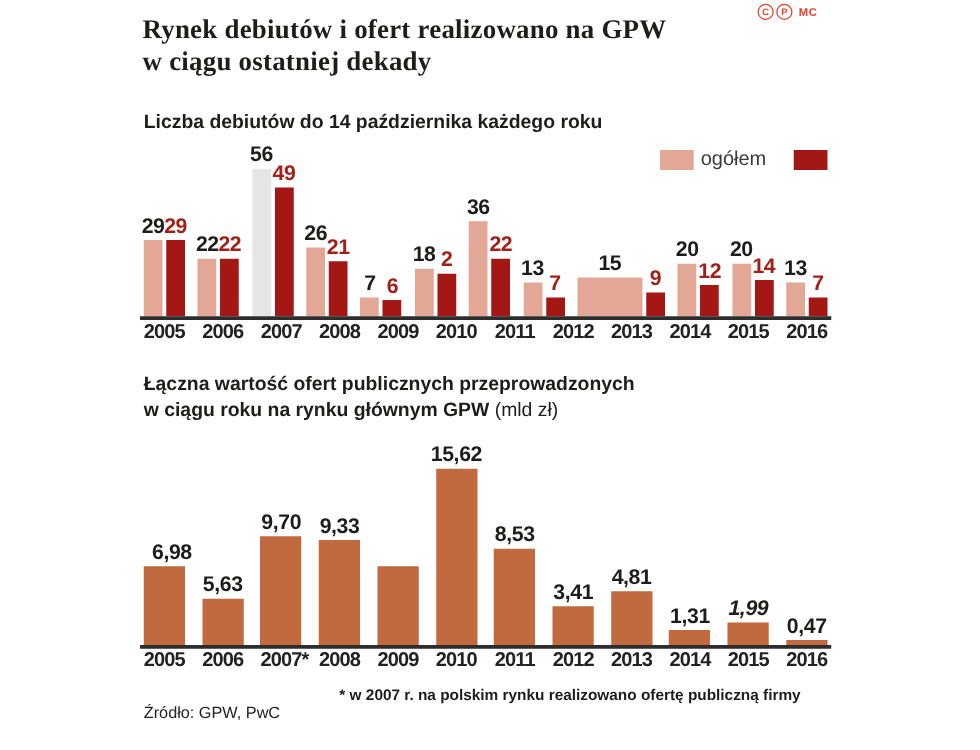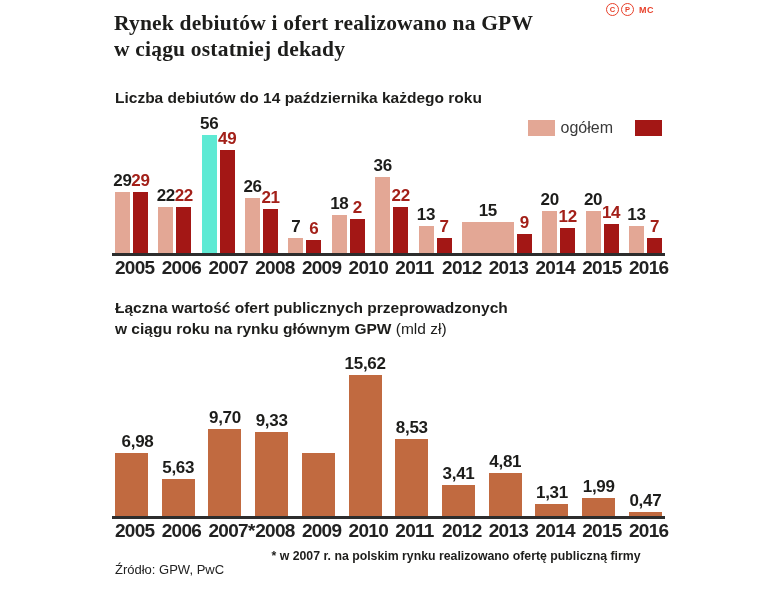--- a/index.html
+++ b/index.html
@@ -34,21 +34,21 @@
   .val{position:absolute;bottom:100%;left:50%;transform:translateX(-50%);
     font-size:17px;font-weight:700;white-space:nowrap;margin-bottom:1px;letter-spacing:-.3px;}
 
   .axis{position:absolute;left:112px;width:553px;height:2.5px;background:#2d2d2d;}
   #chart1-axis{top:253px;}
   #chart2-axis{top:516px;}
 
   .years{position:absolute;left:115px;width:547px;display:flex;justify-content:space-between;}
   #chart1-years{top:257px;}
   #chart2-years{top:520px;}
-  .year{width:33px;text-align:center;font-size:19px;font-weight:700;color:#222222;
+  .year{width:33px;text-align:center;font-size:16px;font-weight:700;color:#222222;
     white-space:nowrap;letter-spacing:-.7px;}
 
   .source{position:absolute;left:115px;top:562px;font-size:13px;color:#222222;}
   .footnote{position:absolute;left:248px;top:549px;width:416px;text-align:center;
     font-size:12.3px;font-weight:700;color:#1d1d1b;line-height:14.5px;}
 </style>
 </head>
 <body>
 
 <div class="canvas">
@@ -87,21 +87,21 @@
       </div>
       <div class="t-group">
         <div class="bar" style="background: rgb(227, 167, 149); height: 46.2px;">
           <span class="val" style="color: rgb(29, 29, 27);">22</span>
         </div>
         <div class="bar" style="background: rgb(163, 23, 21); height: 46.2px;">
           <span class="val" style="color: rgb(163, 32, 25);">22</span>
         </div>
       </div>
       <div class="t-group">
-        <div class="bar" style="background: #5eead4; height: 117.6px; text-align: right;">
+        <div class="bar" style="background: #e5e5e5; height: 117.6px; text-align: right;">
           <span class="val" style="color: rgb(29, 29, 27);">56</span>
         </div>
         <div class="bar" style="background: rgb(163, 23, 21); height: 102.9px;">
           <span class="val" style="color: rgb(163, 32, 25);">49</span>
         </div>
       </div>
       <div class="t-group">
         <div class="bar" style="background: rgb(227, 167, 149); height: 54.6px;">
           <span class="val" style="color: rgb(29, 29, 27);">26</span>
         </div>
@@ -221,21 +221,21 @@
       <div class="bar" style="background: rgb(193, 106, 64); height: 30.69px;">
         <span class="val" style="color: rgb(29, 29, 27);">3,41</span>
       </div>
       <div class="bar" style="background: rgb(193, 106, 64); height: 43.29px;">
         <span class="val" style="color: rgb(29, 29, 27);">4,81</span>
       </div>
       <div class="bar" style="background: rgb(193, 106, 64); height: 11.79px;">
         <span class="val" style="color: rgb(29, 29, 27);">1,31</span>
       </div>
       <div class="bar" style="background: rgb(193, 106, 64); height: 17.91px;">
-        <span class="val" style="color: rgb(29, 29, 27);">1,99</span>
+        <span class="val" style="color: rgb(29, 29, 27); font-style: italic;">1,99</span>
       </div>
       <div class="bar" style="background: rgb(193, 106, 64); height: 4.23px;">
         <span class="val" style="color: rgb(29, 29, 27);">0,47</span>
       </div>
     </div>
   <div class="axis" id="chart2-axis"></div>
   <div class="years" id="chart2-years">
       <div class="year">2005</div>
       <div class="year">2006</div>
       <div class="year">2007*</div>

